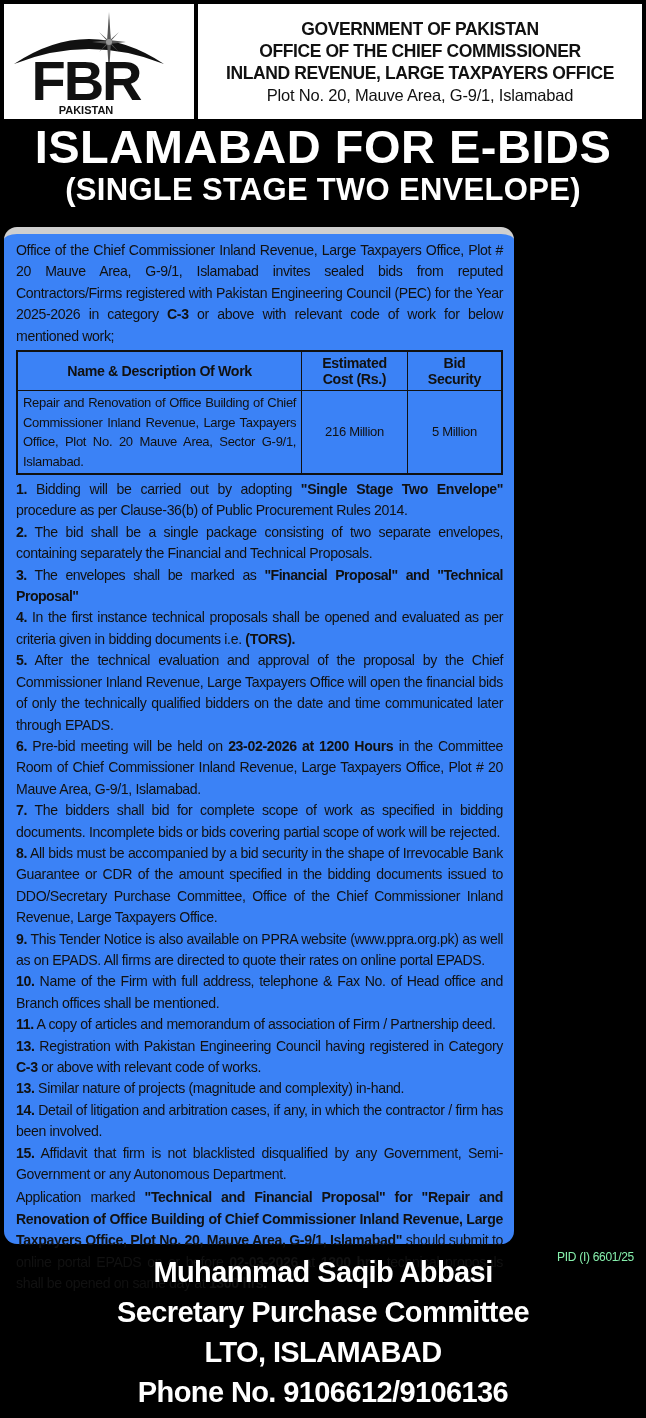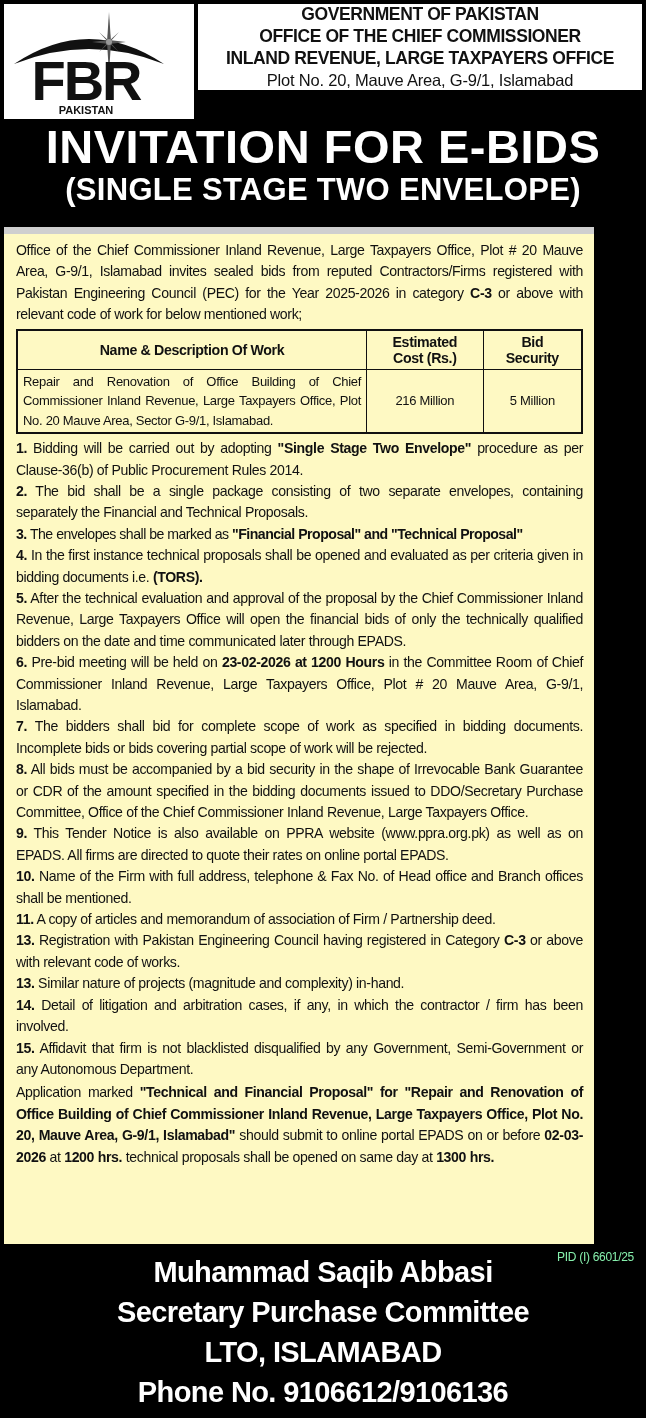--- a/index.html
+++ b/index.html
@@ -2,31 +2,31 @@
 <html><head>
 <meta charset="utf-8">
 <style>
   html, body { margin:0; padding:0; }
   body { width:646px; height:1418px; background:#000; overflow:hidden; font-family:"Liberation Sans", sans-serif; color:#111; }
   .page { position:relative; width:646px; height:1418px; background:#000; }
 
   
   .header { position:absolute; left:4px; top:4px; width:638px; height:115px; display:flex; }
   .logo-box { width:190px; height:115px; background:#fff; position:relative; }
-  .header-text { margin-left:4px; flex:1; background:#fff; height:86px; text-align:center; display:flex; flex-direction:column; justify-content:center; }
+  .header-text { margin-left:4px; flex:1; background:#fff; height:115px; text-align:center; display:flex; flex-direction:column; justify-content:center; }
   .hline { font-family:"Liberation Sans", sans-serif; font-weight:bold; font-size:17.5px; line-height:22px; color:#111; letter-spacing:-0.4px; white-space:nowrap; }
   .hline.addr { font-weight:normal; font-size:16.5px; letter-spacing:-0.2px; }
 
   
   .title { position:absolute; left:0; top:120px; width:646px; text-align:center; color:#fff; }
   .title-main { font-family:"Liberation Sans", sans-serif; font-weight:bold; font-size:47px; line-height:54px; letter-spacing:0.5px; }
   .title-sub { font-family:"Liberation Sans", sans-serif; font-weight:bold; font-size:31px; line-height:36px; letter-spacing:0.3px; margin-top:-2px; }
 
   
-  .body-box { position:absolute; left:4px; top:227px; width:590px; height:1017px; background:#fef9c3; border-top:7px solid #cfcfcf; box-sizing:border-box; padding:6px 11px 0 12px; }
+  .body-box { position:absolute; left:4px; top:227px; width:510px; height:1017px; background:#3b82f6; border-top:7px solid #cfcfcf; box-sizing:border-box; padding:6px 11px 0 12px;border-radius:13px; }
   .p { font-family:"Liberation Sans", sans-serif; font-size:14.1px; line-height:21.4px; text-align:justify; letter-spacing:-0.35px; color:#111; margin:0; }
   .p b { font-weight:bold; }
   .num { font-weight:bold; }
 
   table.work { width:100%; border-collapse:collapse; margin:3px 0 4px 0; border:2px solid #111; }
   table.work th { font-family:"Liberation Sans", sans-serif; font-weight:bold; font-size:14.2px; letter-spacing:-0.35px; padding:3px 20px; border:1.5px solid #111; height:24px; }
   table.work td { font-family:"Liberation Sans", sans-serif; font-size:13px; line-height:19.5px; letter-spacing:-0.3px; border:1.5px solid #111; padding:2px 5px; vertical-align:middle; }
   td.desc { text-align:justify; width:338px; }
   td.c { text-align:center; }
 
@@ -59,21 +59,21 @@
     </div>
     <div class="header-text">
       <div class="hline">GOVERNMENT OF PAKISTAN</div>
       <div class="hline">OFFICE OF THE CHIEF COMMISSIONER</div>
       <div class="hline">INLAND REVENUE, LARGE TAXPAYERS OFFICE</div>
       <div class="hline addr">Plot No. 20, Mauve Area, G-9/1, Islamabad</div>
     </div>
   </div>
 
   <div class="title">
-    <div class="title-main">INVITATION FOR E-BIDS</div>
+    <div class="title-main">ISLAMABAD FOR E-BIDS</div>
     <div class="title-sub">(SINGLE STAGE TWO ENVELOPE)</div>
   </div>
 
   <div class="body-box">
     <p class="p"><span>Office of the Chief Commissioner Inland Revenue, Large Taxpayers Office, Plot # 20 Mauve Area, G-9/1, Islamabad invites sealed bids from reputed Contractors/Firms registered with Pakistan Engineering Council (PEC) for the Year 2025-2026 in category </span><b>C-3</b><span> or above with relevant code of work for below mentioned work;</span></p>
 
     <table class="work">
       <thead>
         <tr>
           <th>Name &amp; Description Of Work</th>

